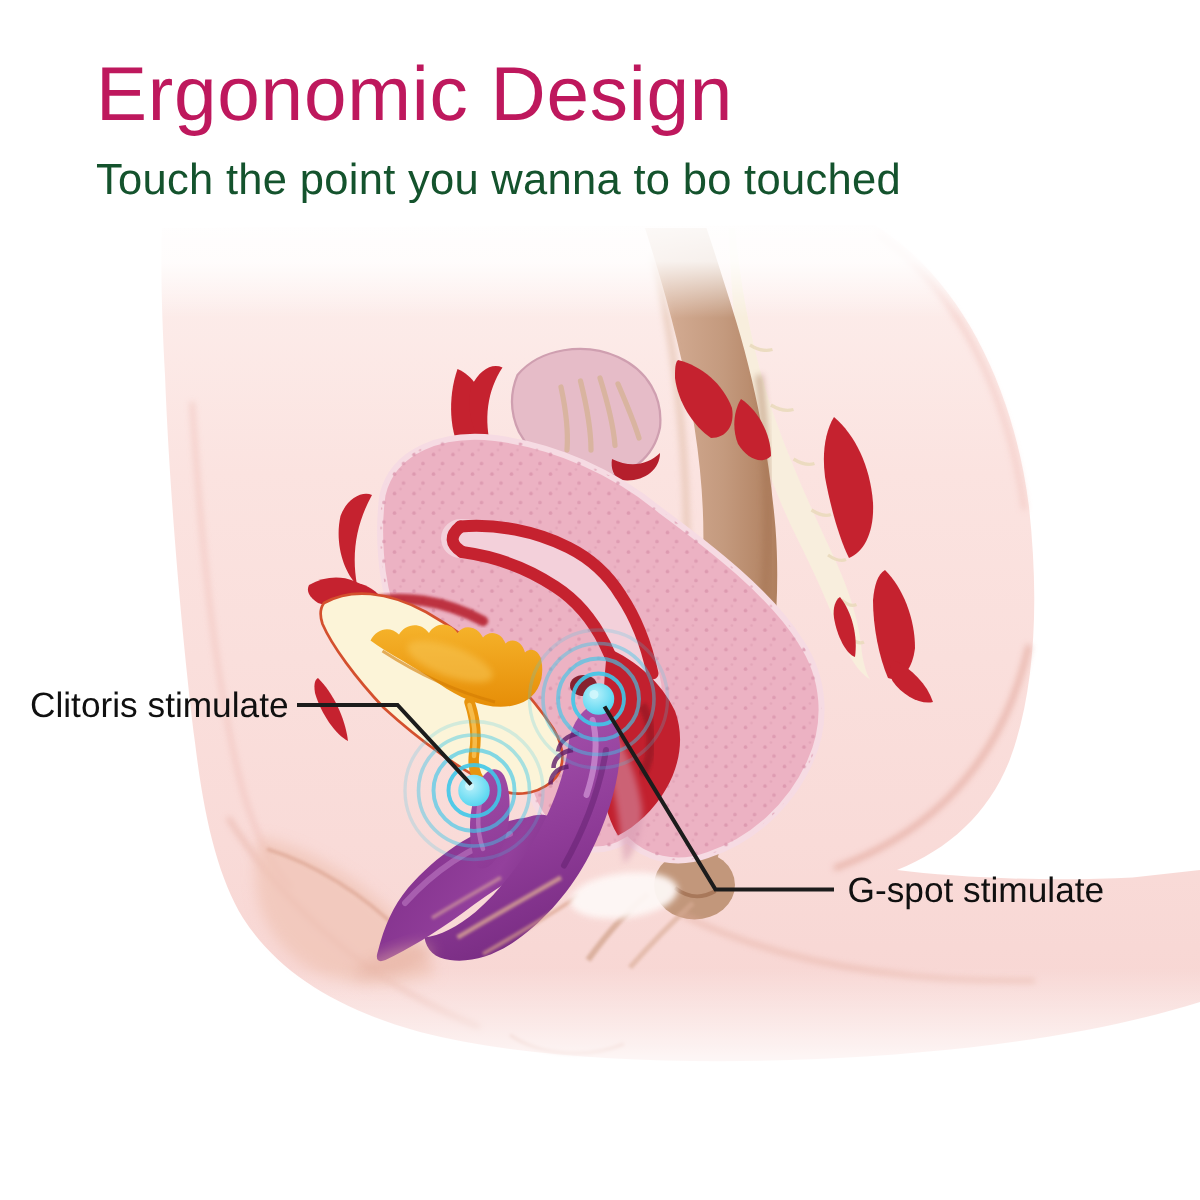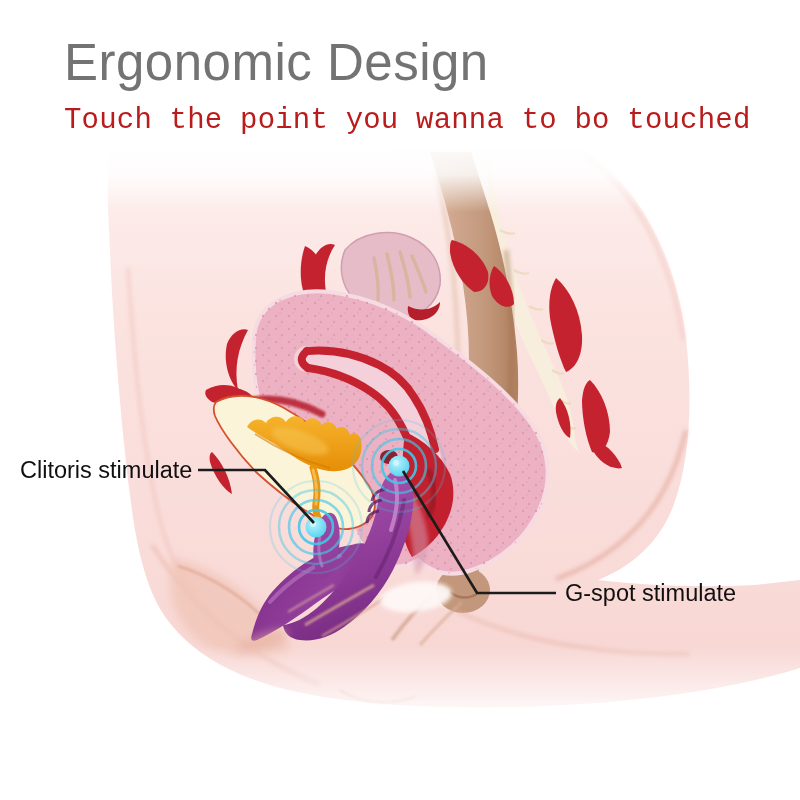--- a/index.html
+++ b/index.html
@@ -1,22 +1,22 @@
 <!DOCTYPE html>
 <html><head>
 <meta charset="utf-8">
 <style>
   html,body{margin:0;padding:0;background:#ffffff;}
   .stage{
     position:relative;width:800px;height:800px;overflow:hidden;background:#ffffff;
     font-family:"Liberation Sans", sans-serif;
   }
   .hdr{position:absolute;left:64px;top:36px;z-index:5;}
-  .hdr .title{font-size:51px;line-height:1.05;color:#737373;letter-spacing:0.5px;}
-  .hdr .subtitle{margin-top:14px;font-size:29px;color:#b91c1c;letter-spacing:0.2px;font-family:Liberation Mono, monospace;}
+  .hdr .title{font-size:51px;line-height:1.05;color:#be185d;letter-spacing:0.5px;}
+  .hdr .subtitle{margin-top:14px;font-size:29px;color:#14532d;letter-spacing:0.2px;}
   svg{position:absolute;left:0;top:0;}
   .anno-label{font-family:"Liberation Sans",sans-serif;font-size:23.5px;fill:#101010;}
 </style>
 </head>
 <body>
 
 <div class="stage">
 
   <svg width="800" height="800" viewBox="0 0 800 800" aria-hidden="true">
     <defs>

